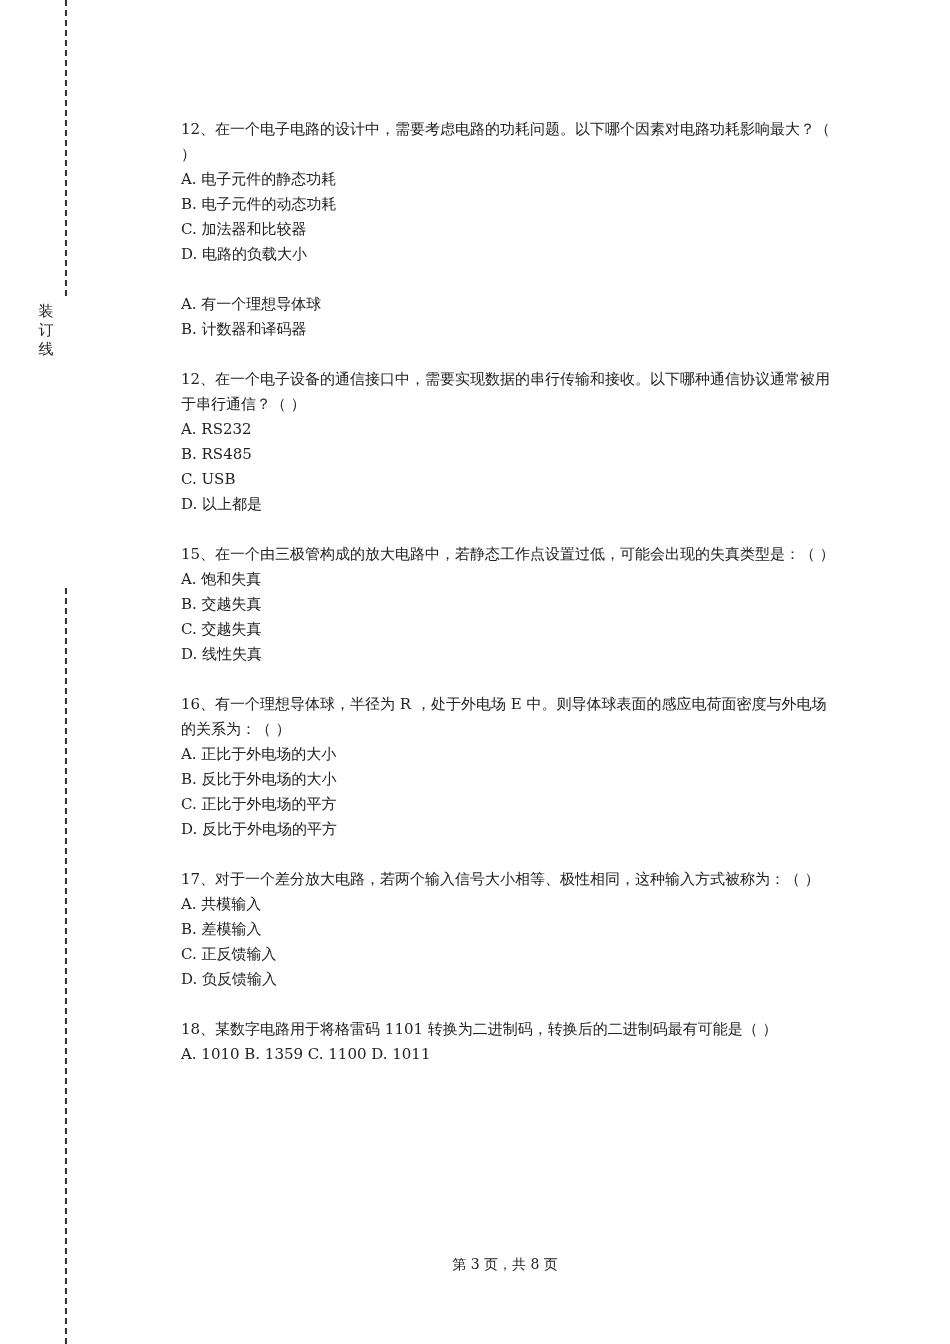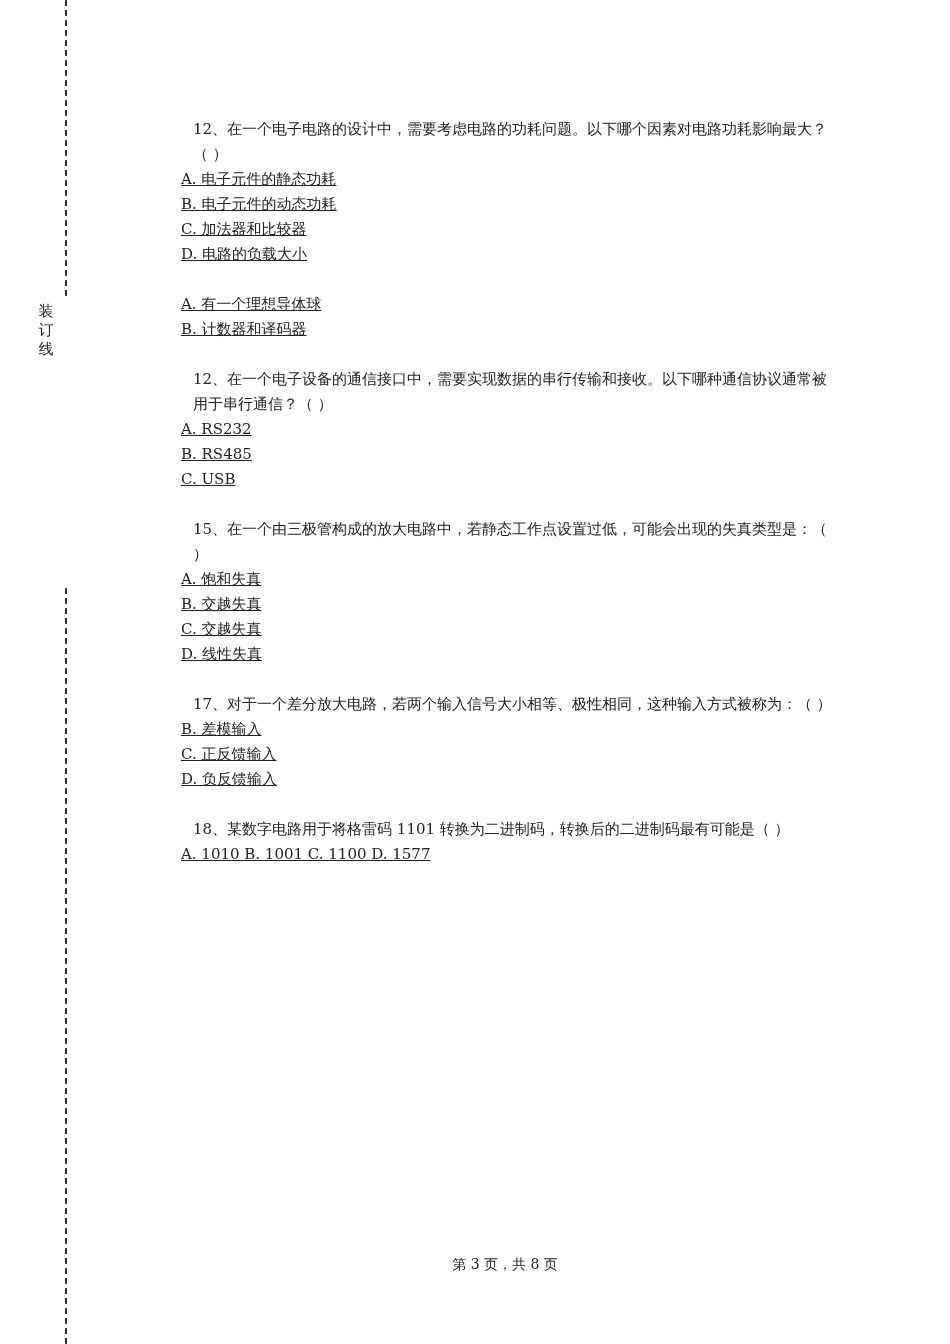--- a/index.html
+++ b/index.html
@@ -16,22 +16,22 @@
   .binding-line.bottom { top: 588px; height: 756px; }
   .binding-label {
     position: absolute; left: 36px; top: 302px; width: 20px;
     font-size: 15px; line-height: 19px; text-align: center; color: #222;
   }
   .content {
     position: absolute; left: 181px; top: 117px; width: 660px;
     font-size: 15px; line-height: 25px;
   }
   .question { margin-bottom: 25px; }
-  .question .stem { white-space: normal; margin-left: 12px; }
-  .question .option { white-space: nowrap; text-decoration: underline; }
+  .question .stem { white-space: normal; }
+  .question .option { white-space: nowrap; }
   .footer {
     position: absolute; left: 0; width: 1010px; top: 1256px;
     text-align: center; font-size: 14px; color: #222;
   }
 </style>
 </head>
 <body>
 
 <div class="binding-line top"></div>
 <div class="binding-line bottom"></div>
@@ -51,33 +51,42 @@
   </div>
   <div class="question">
     <div class="option">A. 有一个理想导体球</div>
     <div class="option">B. 计数器和译码器</div>
   </div>
   <div class="question">
     <div class="stem">12、在一个电子设备的通信接口中，需要实现数据的串行传输和接收。以下哪种通信协议通常被用于串行通信？（ ）</div>
     <div class="option">A. RS232</div>
     <div class="option">B. RS485</div>
     <div class="option">C. USB</div>
+    <div class="option">D. 以上都是</div>
   </div>
   <div class="question">
     <div class="stem">15、在一个由三极管构成的放大电路中，若静态工作点设置过低，可能会出现的失真类型是：（ ）</div>
     <div class="option">A. 饱和失真</div>
     <div class="option">B. 交越失真</div>
     <div class="option">C. 交越失真</div>
     <div class="option">D. 线性失真</div>
   </div>
   <div class="question">
+    <div class="stem">16、有一个理想导体球，半径为 R ，处于外电场 E 中。则导体球表面的感应电荷面密度与外电场的关系为：（ ）</div>
+    <div class="option">A. 正比于外电场的大小</div>
+    <div class="option">B. 反比于外电场的大小</div>
+    <div class="option">C. 正比于外电场的平方</div>
+    <div class="option">D. 反比于外电场的平方</div>
+  </div>
+  <div class="question">
     <div class="stem">17、对于一个差分放大电路，若两个输入信号大小相等、极性相同，这种输入方式被称为：（ ）</div>
+    <div class="option">A. 共模输入</div>
     <div class="option">B. 差模输入</div>
     <div class="option">C. 正反馈输入</div>
     <div class="option">D. 负反馈输入</div>
   </div>
   <div class="question">
     <div class="stem">18、某数字电路用于将格雷码 1101 转换为二进制码，转换后的二进制码最有可能是（ ）</div>
-    <div class="option">A. 1010 B. 1001 C. 1100 D. 1577</div>
+    <div class="option">A. 1010 B. 1359 C. 1100 D. 1011</div>
   </div>
 </div>
 
 <div class="footer">第 3 页，共 8 页</div>
 
 </body></html>

